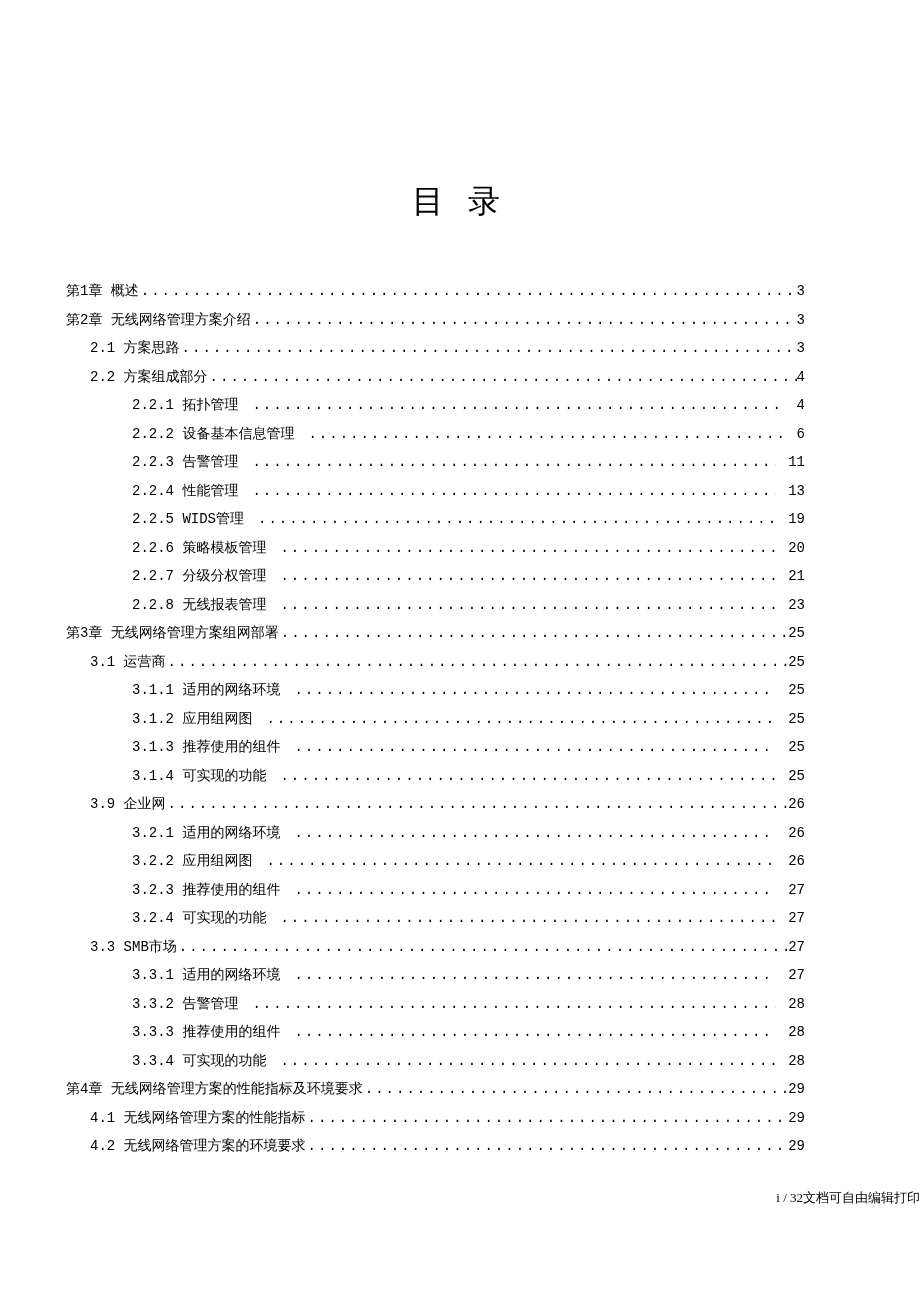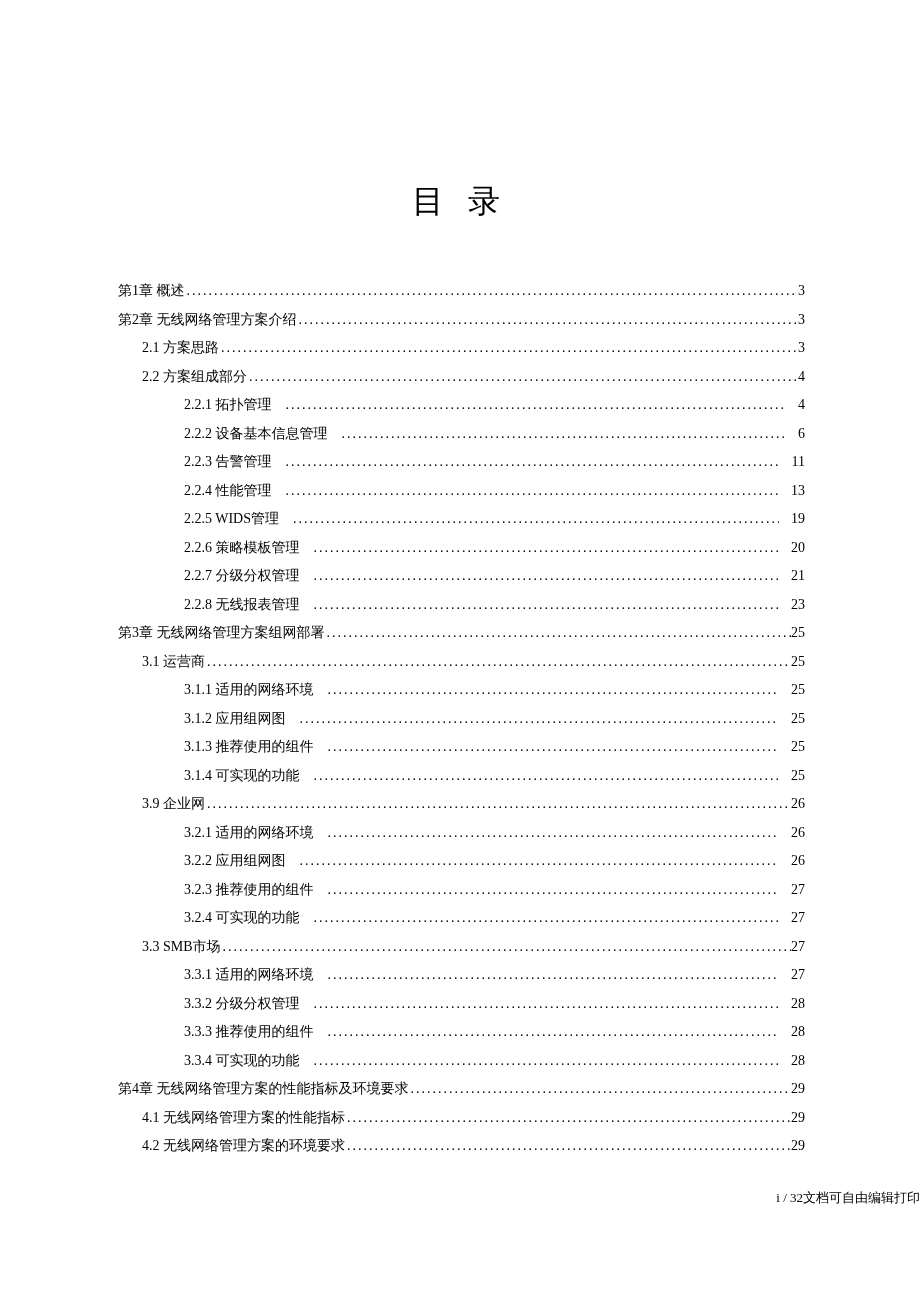--- a/index.html
+++ b/index.html
@@ -17,24 +17,25 @@
     }
     .page-title {
       text-align: center;
       font-size: 32px;
       font-weight: normal;
       padding-top: 180px;
       padding-bottom: 60px;
       letter-spacing: 8px;
     }
     .toc-container {
-      padding-left: 118px;
+      padding-left: 66px;
       padding-right: 115px;
       font-size: 14px;
       line-height: 1.0;
+      font-family: Liberation Mono, monospace;
     }
     .toc-entry {
       display: flex;
       align-items: baseline;
       margin-bottom: 14.5px;
       white-space: nowrap;
     }
     .toc-entry.level-0 {
       padding-left: 0;
     }
@@ -194,21 +195,21 @@
       <span class="toc-label">3.3 SMB市场</span>
       <span class="toc-dots"></span>
       <span class="toc-page">27</span>
     </div>
     <div class="toc-entry level-2">
       <span class="toc-label">3.3.1 适用的网络环境</span>
       <span class="toc-dots"></span>
       <span class="toc-page">27</span>
     </div>
     <div class="toc-entry level-2">
-      <span class="toc-label">3.3.2 分级分权管理</span>
+      <span class="toc-label">3.3.2 告警管理</span>
       <span class="toc-dots"></span>
       <span class="toc-page">28</span>
     </div>
     <div class="toc-entry level-2">
       <span class="toc-label">3.3.3 推荐使用的组件</span>
       <span class="toc-dots"></span>
       <span class="toc-page">28</span>
     </div>
     <div class="toc-entry level-2">
       <span class="toc-label">3.3.4 可实现的功能</span>

